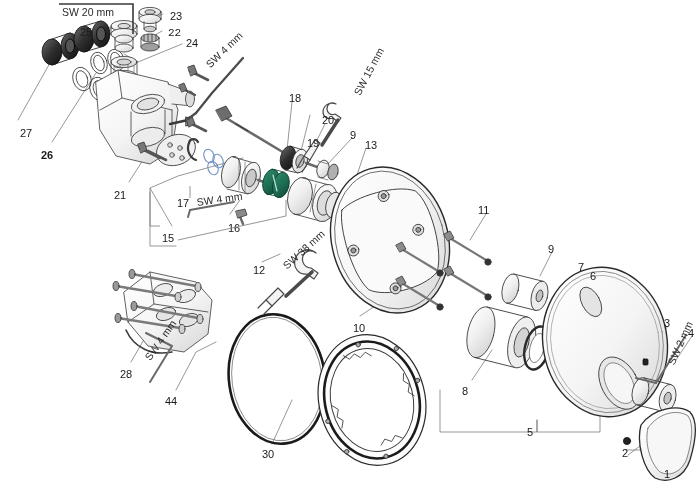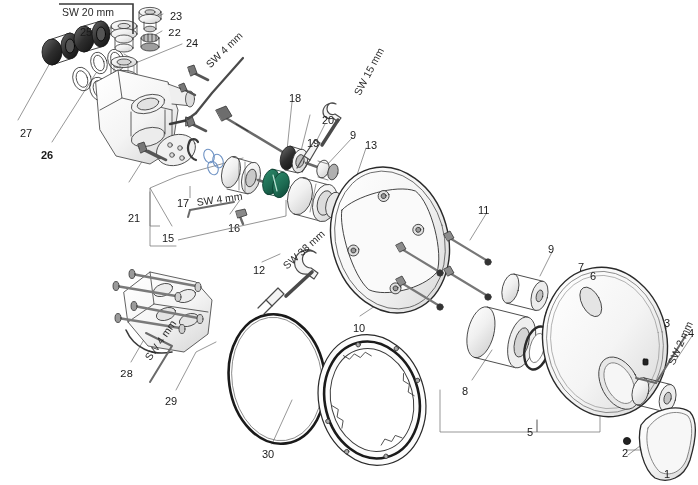--- a/index.html
+++ b/index.html
@@ -398,29 +398,29 @@
 <div class="lbl" style="left:478px;top:205px;">11</div>
 <div class="lbl" style="left:253px;top:265px;text-align:right;">12</div>
 <div class="lbl" style="left:365px;top:140px;">13</div>
 <div class="lbl" style="left:350px;top:130px;">9</div>
 <div class="lbl" style="left:162px;top:233px;">15</div>
 <div class="lbl" style="left:228px;top:223px;">16</div>
 <div class="lbl" style="left:177px;top:198px;">17</div>
 <div class="lbl" style="left:289px;top:93px;text-align:right;">18</div>
 <div class="lbl" style="left:307px;top:110px;margin-top:28px;">19</div>
 <div class="lbl" style="left:322px;top:115px;">20</div>
-<div class="lbl" style="left:128px;top:190px;margin-top:23px;">21</div>
+<div class="lbl" style="left:114px;top:190px;">21</div>
 <div class="lbl" style="left:168px;top:28px;font-family:Liberation Mono, monospace;">22</div>
 <div class="lbl" style="left:170px;top:11px;">23</div>
 <div class="lbl" style="left:186px;top:38px;">24</div>
 <div class="lbl" style="left:80px;top:27px;">25</div>
 <div class="lbl" style="left:41px;top:150px;font-weight:bold;">26</div>
 <div class="lbl" style="left:20px;top:128px;">27</div>
-<div class="lbl" style="left:120px;top:369px;font-family:Liberation Mono, monospace;">28</div>
-<div class="lbl" style="left:165px;top:396px;">29</div>
+<div class="lbl" style="left:120px;top:369px;">28</div>
+<div class="lbl" style="left:165px;top:396px;">44</div>
 <div class="lbl" style="left:262px;top:449px;">30</div>
 
 <div class="tool" style="left:62px;top:7px;">SW 20 mm</div>
 <div class="tool" style="left:204px;top:62px;transform:rotate(-44deg);transform-origin:left top;">SW 4 mm</div>
 <div class="tool" style="left:352px;top:92px;transform:rotate(-62deg);transform-origin:left top;">SW 15 mm</div>
 <div class="tool" style="left:196px;top:197px;transform:rotate(-8deg);transform-origin:left top;">SW 4 mm</div>
 <div class="tool" style="left:281px;top:263px;transform:rotate(-42deg);transform-origin:left top;">SW 38 mm</div>
 <div class="tool" style="left:143px;top:356px;transform:rotate(-55deg);transform-origin:left top;">SW 4 mm</div>
 <div class="tool" style="left:666px;top:362px;transform:rotate(-66deg);transform-origin:left top;">SW 2 mm</div>
 

